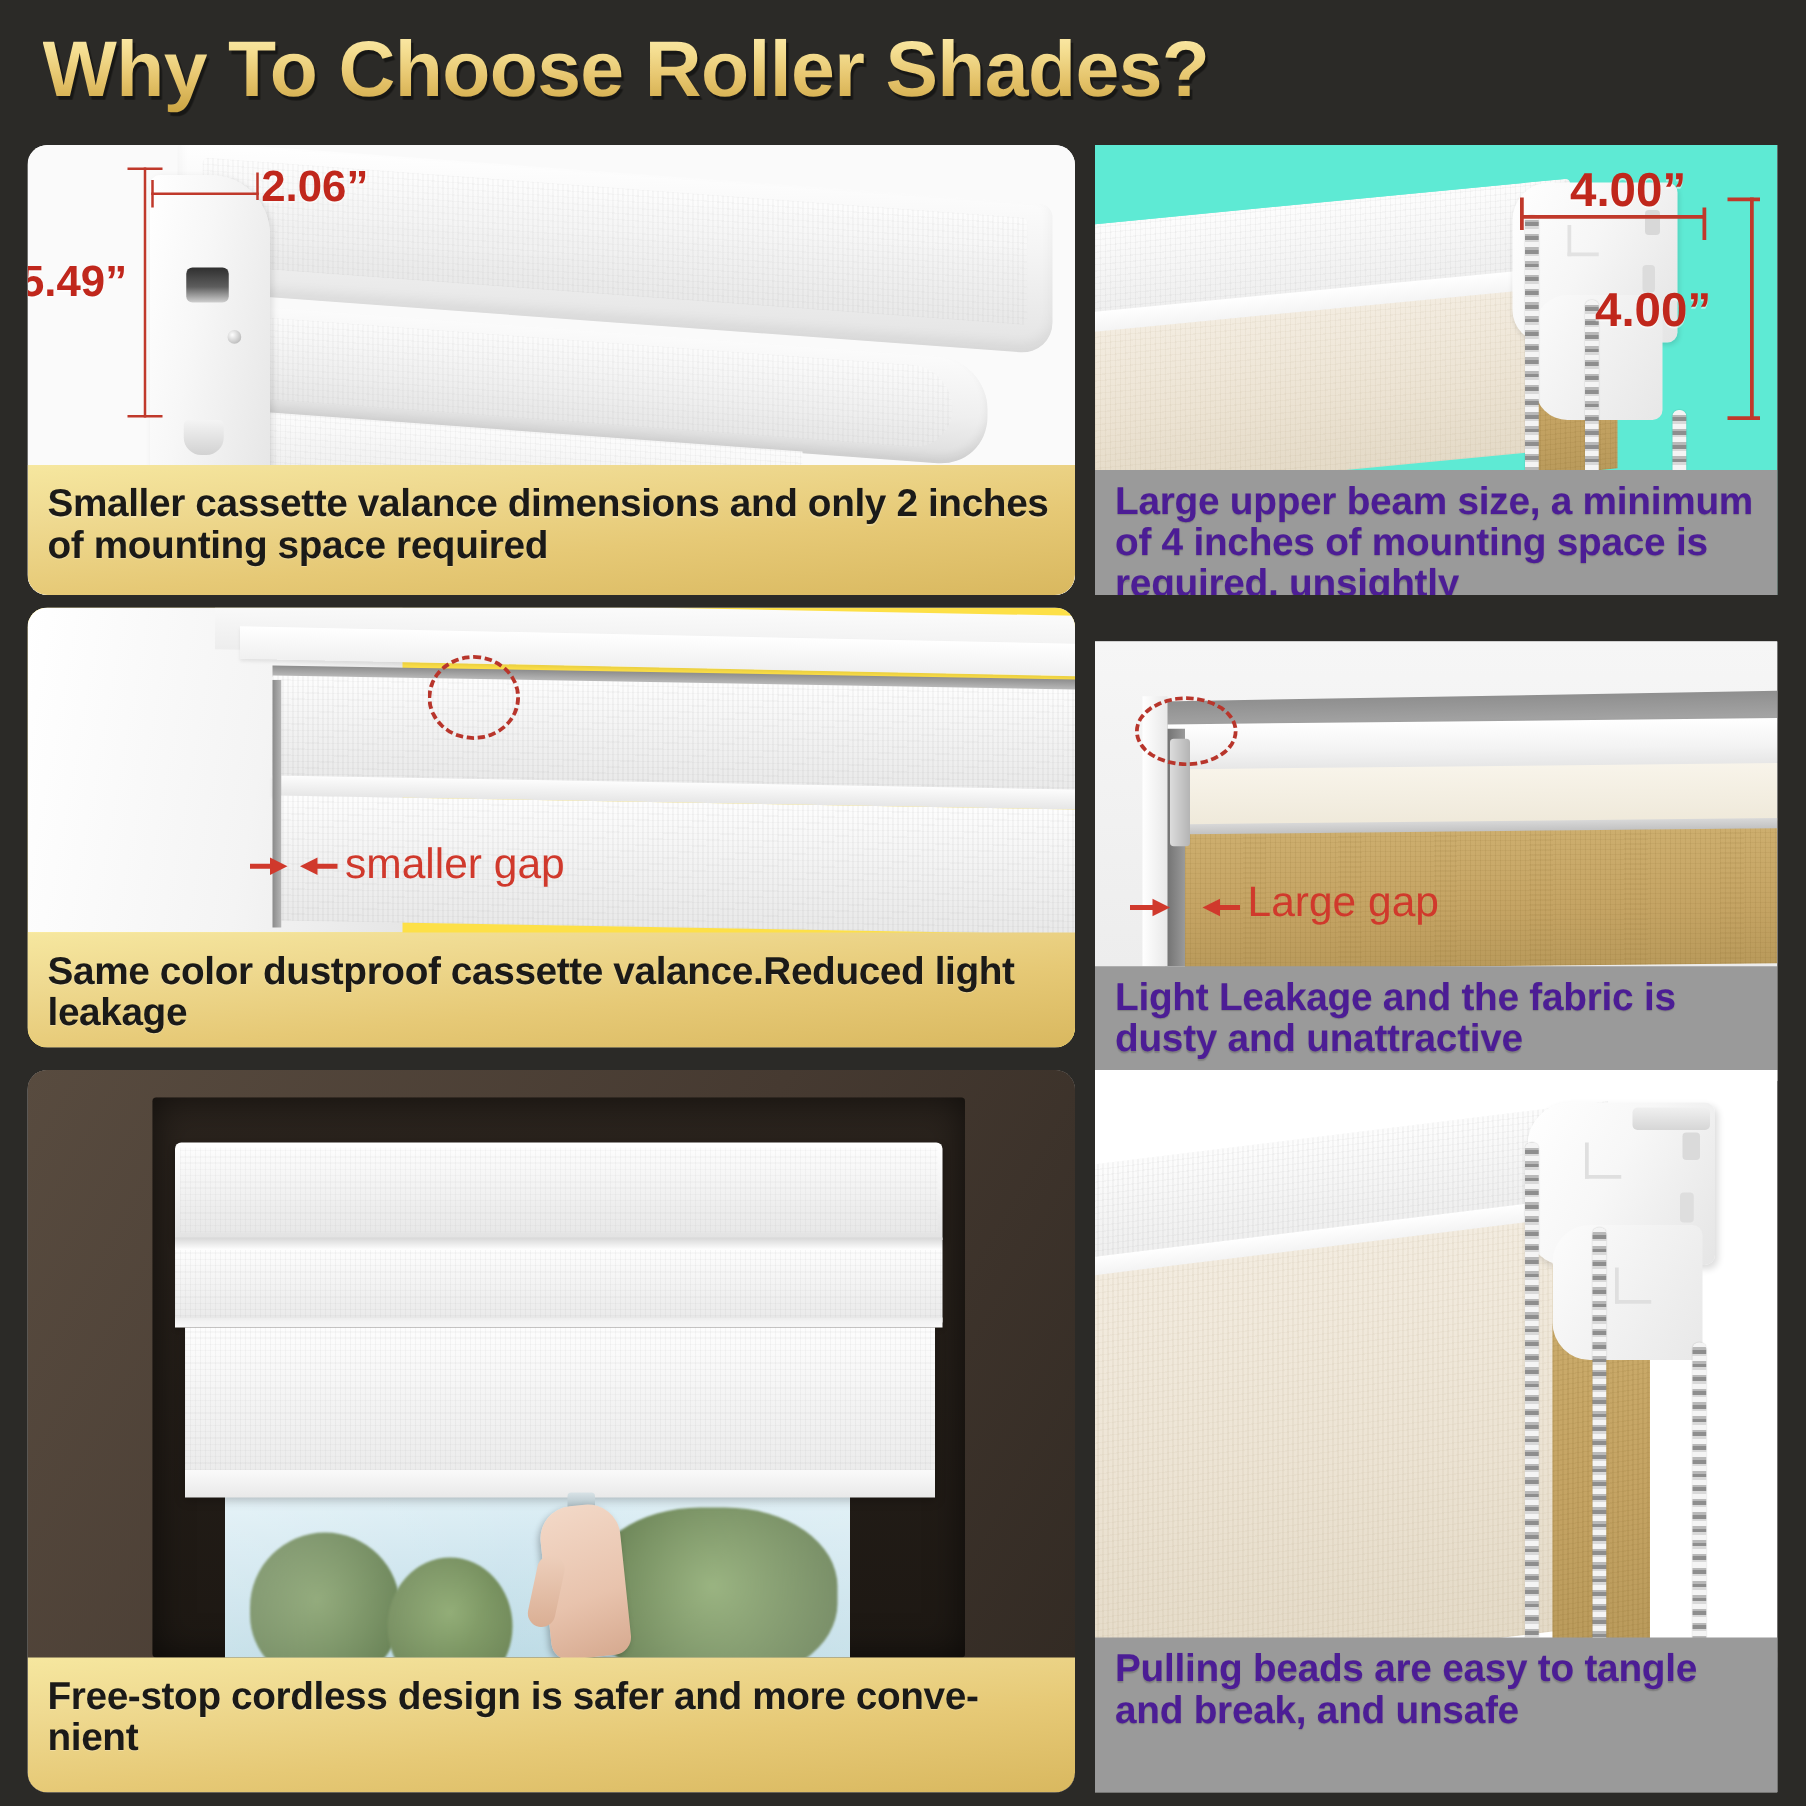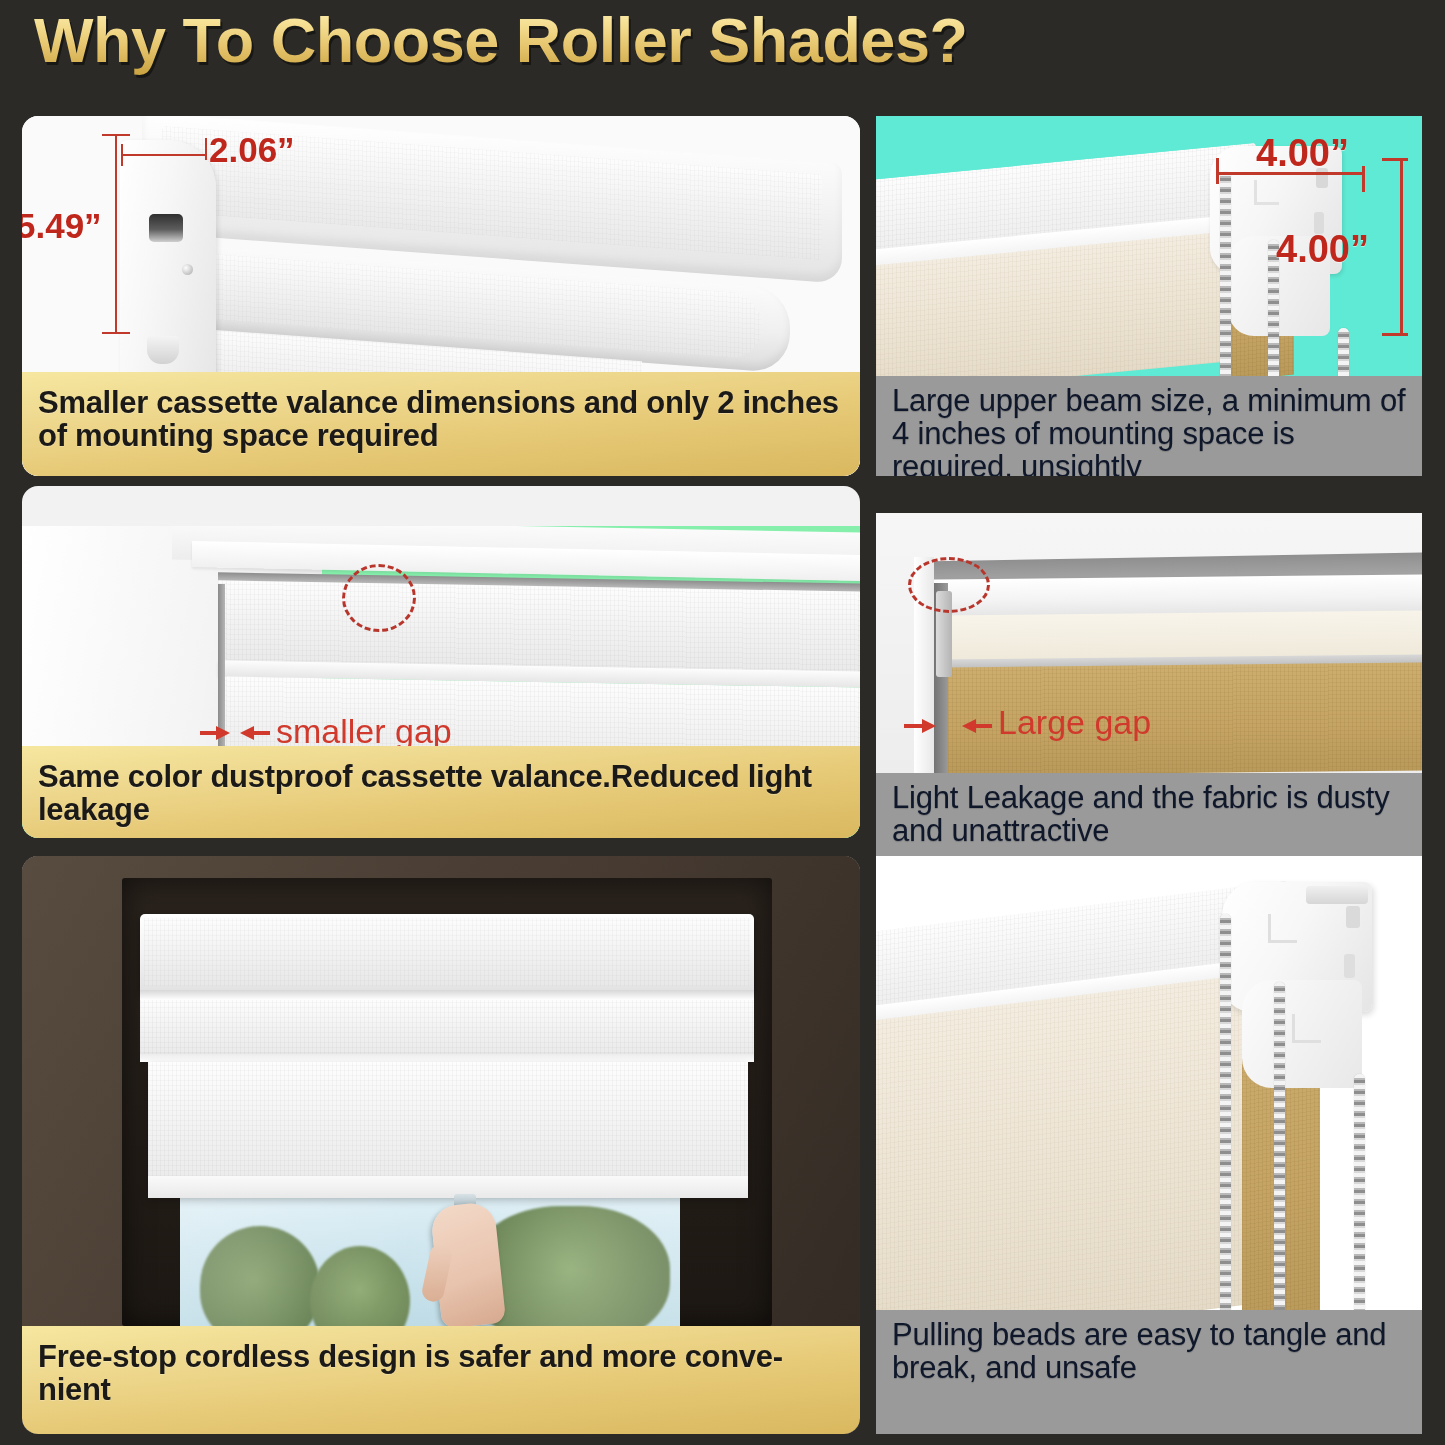--- a/index.html
+++ b/index.html
@@ -8,21 +8,21 @@
     background:#2b2a27;
     font-family:"Liberation Sans", sans-serif;
     overflow:hidden;
     position:relative;
   }
   
   .title-bar{
     position:absolute;left:0;top:0;width:1445px;height:110px;
   }
   .title{
-    position:absolute;left:34px;top:4px;
+    position:absolute;left:34px;top:20px;
     font-size:63px;font-weight:bold;letter-spacing:-0.5px;
     background:linear-gradient(180deg,#fff0b4 0%,#f4dd90 30%,#e4c269 62%,#c9a23f 100%);
     -webkit-background-clip:text;background-clip:text;
     color:transparent;-webkit-text-fill-color:transparent;
     white-space:nowrap;
     filter:drop-shadow(2px 3px 0 rgba(0,0,0,0.45));
   }
   
   .grid{position:absolute;left:0;top:108px;width:1445px;height:1337px;}
   .cell{position:absolute;overflow:hidden;}
@@ -46,23 +46,23 @@
   .caption.gold{
     background:linear-gradient(175deg,#f6e79f 0%,#efda91 25%,#e6c976 60%,#d9b85f 100%);
     color:#1b1a18;
     border-radius:0 0 16px 16px;
     padding:14px 16px 10px 16px;
     font-weight:bold;
     letter-spacing:-0.3px;
     text-shadow:0 1px 0 rgba(255,255,255,0.25);
   }
   .caption.grey{
-    background:#9a9a9a;color:#0f172a;
+    background:#9a9a9a;color:#4c1d95;
     padding:8px 14px 8px 16px;
-    font-weight:normal;letter-spacing:-0.2px;
+    font-weight:bold;letter-spacing:-0.2px;
     text-shadow:0 1px 1px rgba(0,0,0,0.18);
   }
   .cap-text{line-height:1.07;}
 
   
   .dimline{position:absolute;background:#c0392b;}
   .dimtext{
     position:absolute;color:#c0271c;font-weight:bold;
     text-shadow:0 1px 0 rgba(255,255,255,0.5);
     white-space:nowrap;
@@ -198,21 +198,21 @@
         <div class="dimtext" style="left:400px;top:112px;font-size:38px;">4.00”</div>
       </div>
       <div class="caption grey" style="height:100px;">
         <div class="cap-text" style="font-size:31px;">Large upper beam size, a minimum of 4 inches of mounting space is required, unsightly</div>
       </div>
     </div>
   </div>
 
   <div class="cell good" style="left:22px;top:378px;width:838px;height:352px;">
     <div class="card">
-      <div class="photo" style="background:#86efac;margin-top:40px;">
+      <div class="photo" style="background:#fde047;">
 
         <div style="position:absolute;left:0;top:0;width:300px;height:260px;
              background:linear-gradient(100deg,#ffffff 0%,#f4f4f4 60%,#e6e6e6 100%);"></div>
         <div style="position:absolute;left:150px;top:0;width:690px;height:40px;
              background:linear-gradient(180deg,#fbfbfb,#ededed);transform:skewY(1.1deg);"></div>
         <div style="position:absolute;left:170px;top:22px;width:670px;height:26px;
              background:linear-gradient(180deg,#ffffff,#f0f0f0);transform:skewY(1.2deg);
              box-shadow:0 2px 3px rgba(0,0,0,0.08);"></div>
 
         <div style="position:absolute;left:196px;top:52px;width:648px;height:9px;

